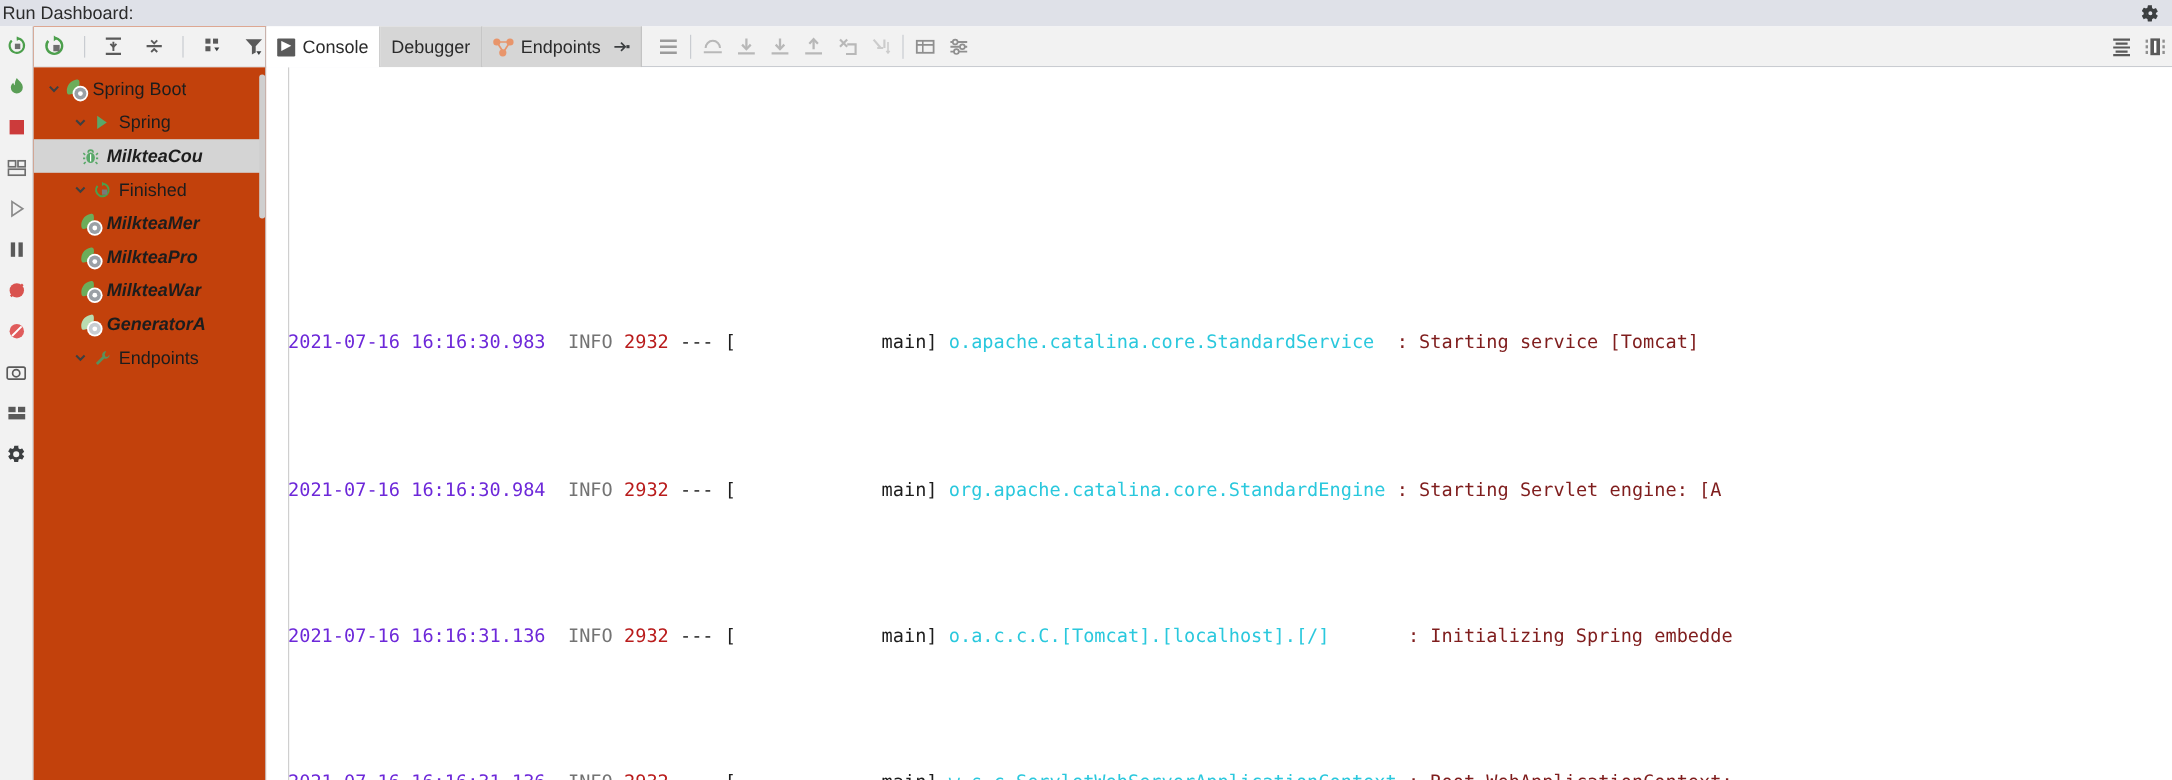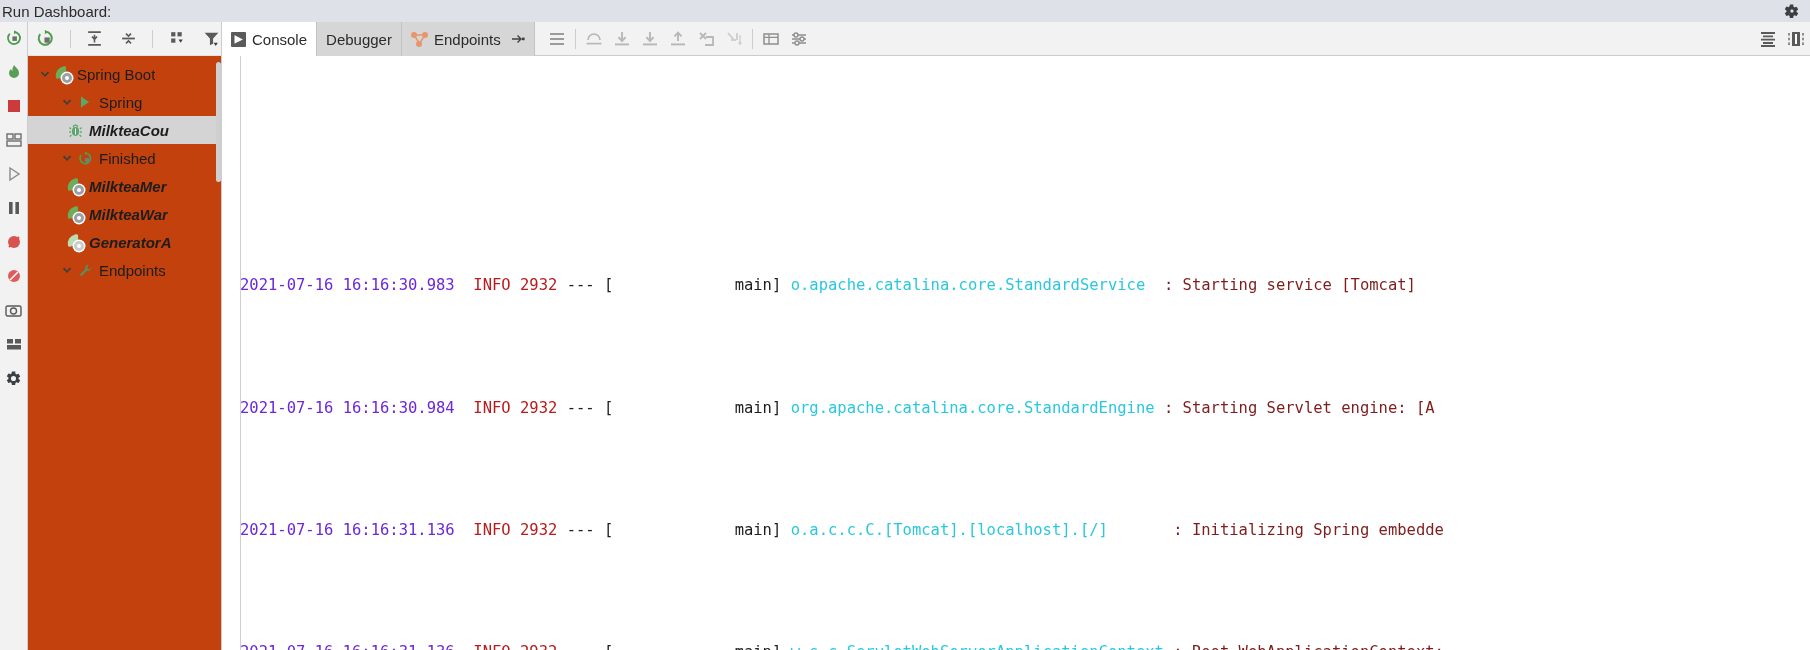--- a/index.html
+++ b/index.html
@@ -142,21 +142,21 @@
   .lines{
     position:absolute;left:18px;top:0;right:0;bottom:0;
     font-family:"DejaVu Sans Mono","Liberation Mono",monospace;
     font-size:15.5px;
     line-height:30.6px;
     white-space:pre;
     padding-top:0px;
   }
   .ln{height:30.6px;white-space:pre;}
   .c-date{color:#6d28d9;}
-  .c-info{color:#b91c1c;}
+  .c-info{color:#737373;}
   .c-pid{color:#b91c1c;}
   .c-dash{color:#1d1d1d;}
   .c-thread{color:#1d1d1d;}
   .c-logger{color:#2ac8dd;}
   .c-msg{color:#7f1d1d;}
   
   .treescroll{
     position:absolute;right:0;top:40px;width:5px;height:120px;background:#cfcfcf;border-radius:3px;
   }
 </style>
@@ -355,20 +355,29 @@
           </span>
         <span class="lbl">MilkteaMer</span>
       </div>
       <div class="trow ind3 bold">
         <span class="ic">
             <span class="sb-icon">
               <span class="leaf"></span>
               <span class="gearcirc"></span>
             </span>
           </span>
+        <span class="lbl">MilkteaPro</span>
+      </div>
+      <div class="trow ind3 bold">
+        <span class="ic">
+            <span class="sb-icon">
+              <span class="leaf"></span>
+              <span class="gearcirc"></span>
+            </span>
+          </span>
         <span class="lbl">MilkteaWar</span>
       </div>
       <div class="trow ind3 bold">
         <span class="ic">
             <span class="sb-icon pale">
               <span class="leaf"></span>
               <span class="gearcirc"></span>
             </span>
           </span>
         <span class="lbl">GeneratorA</span>

